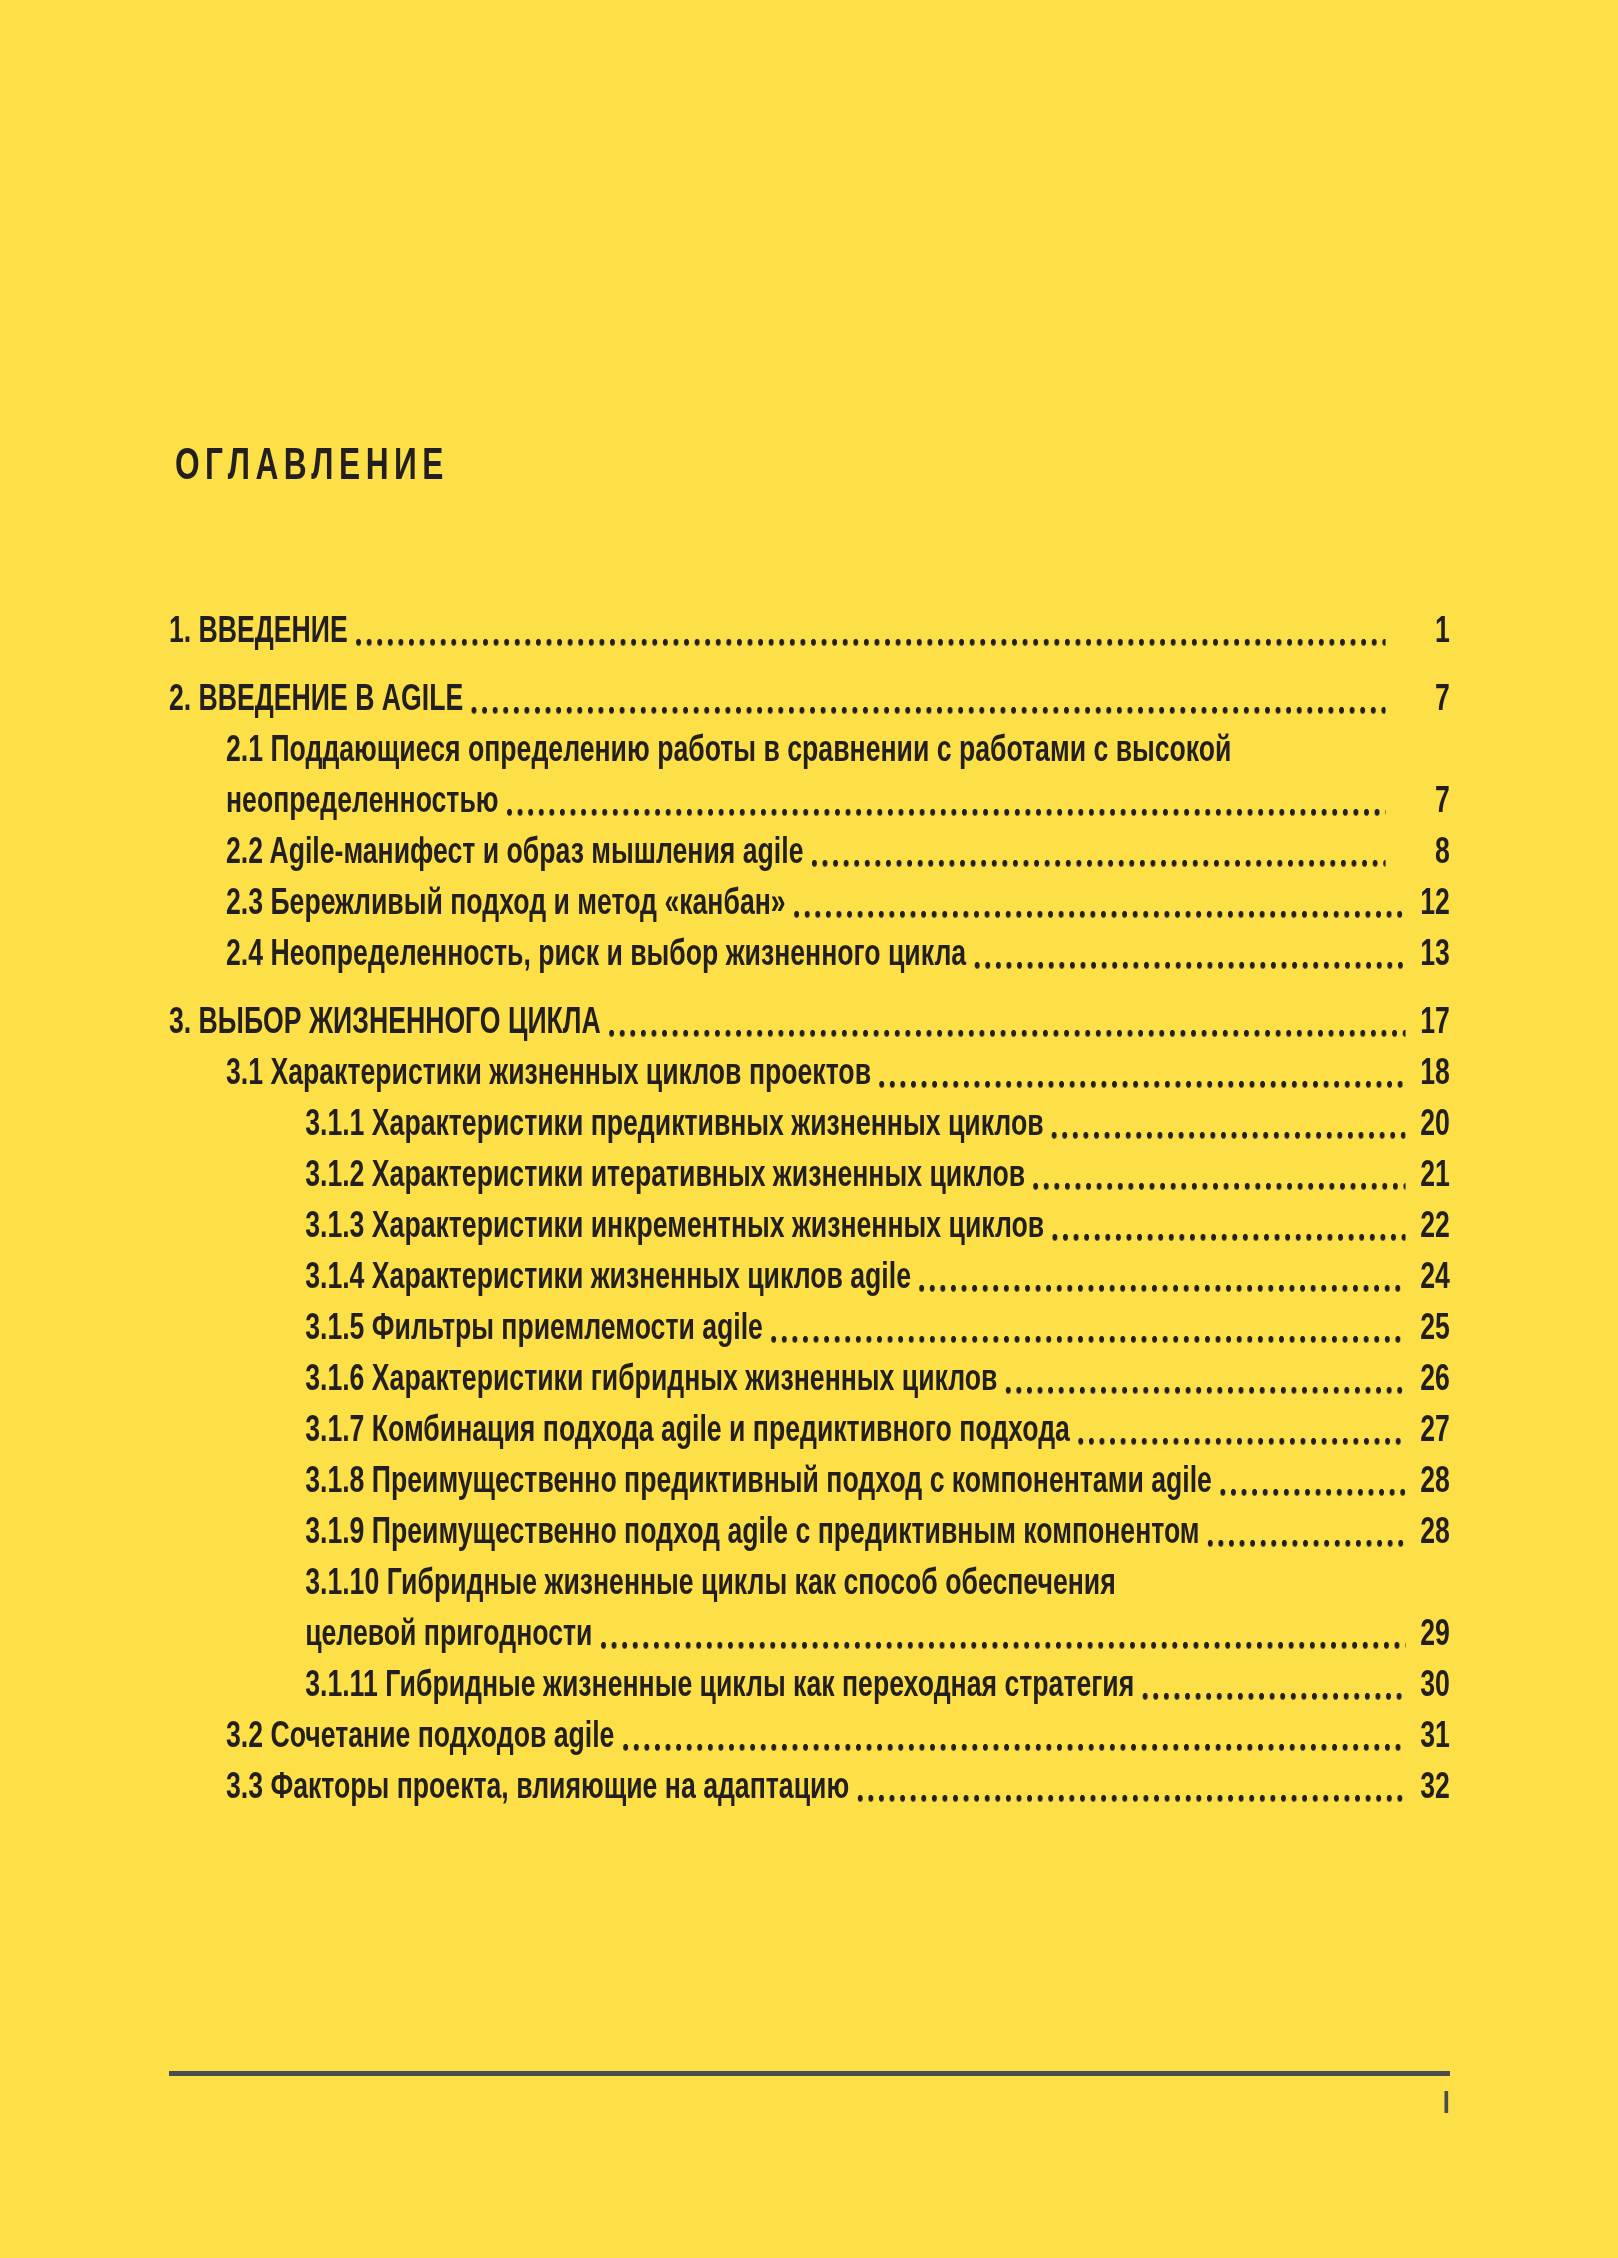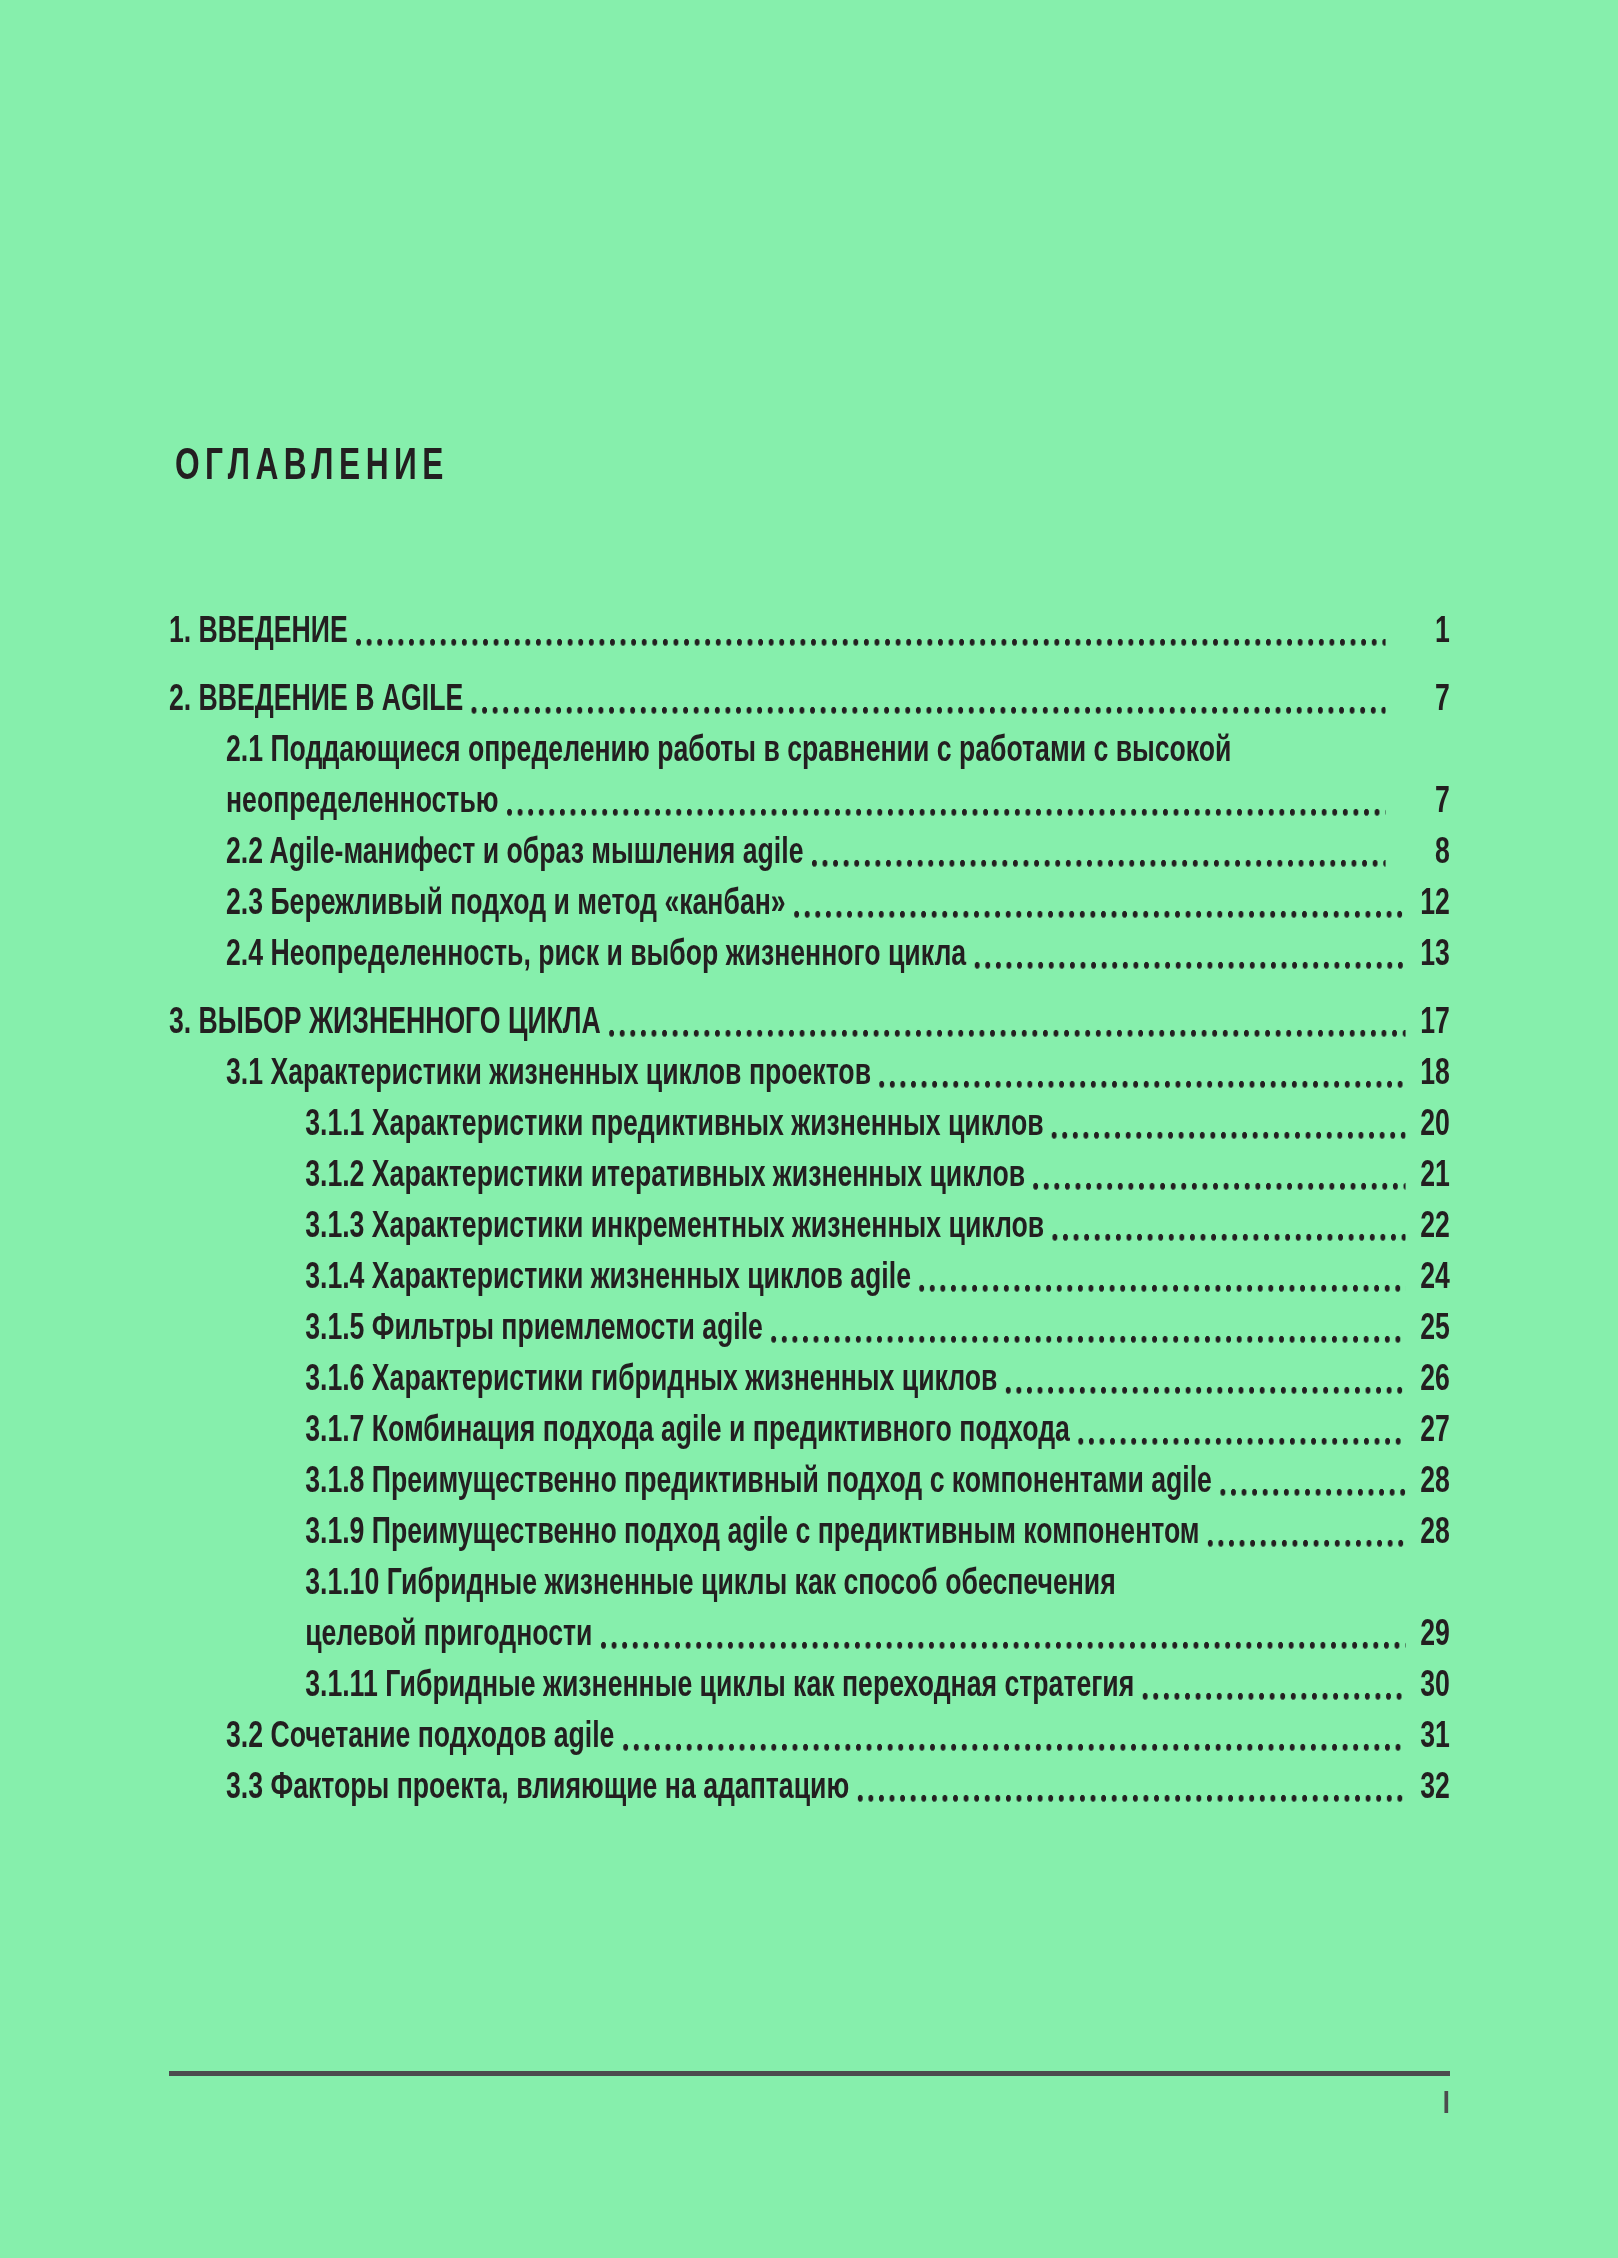--- a/index.html
+++ b/index.html
@@ -11,21 +11,21 @@
     width: 1618px;
     height: 2259px;
     font-family: "Liberation Sans", "DejaVu Sans", sans-serif;
     color: #231f20;
   }
   .page {
     position: relative;
     width: 1618px;
     height: 2259px;
     overflow: hidden;
-    background: #86efac;
+    background: #fde047;
   }
   
   .toc-title {
     position: absolute;
     left: 175px;
     top: 442px;
     margin: 0;
     font-size: 44px;
     font-weight: bold;
     letter-spacing: 7.6px;

